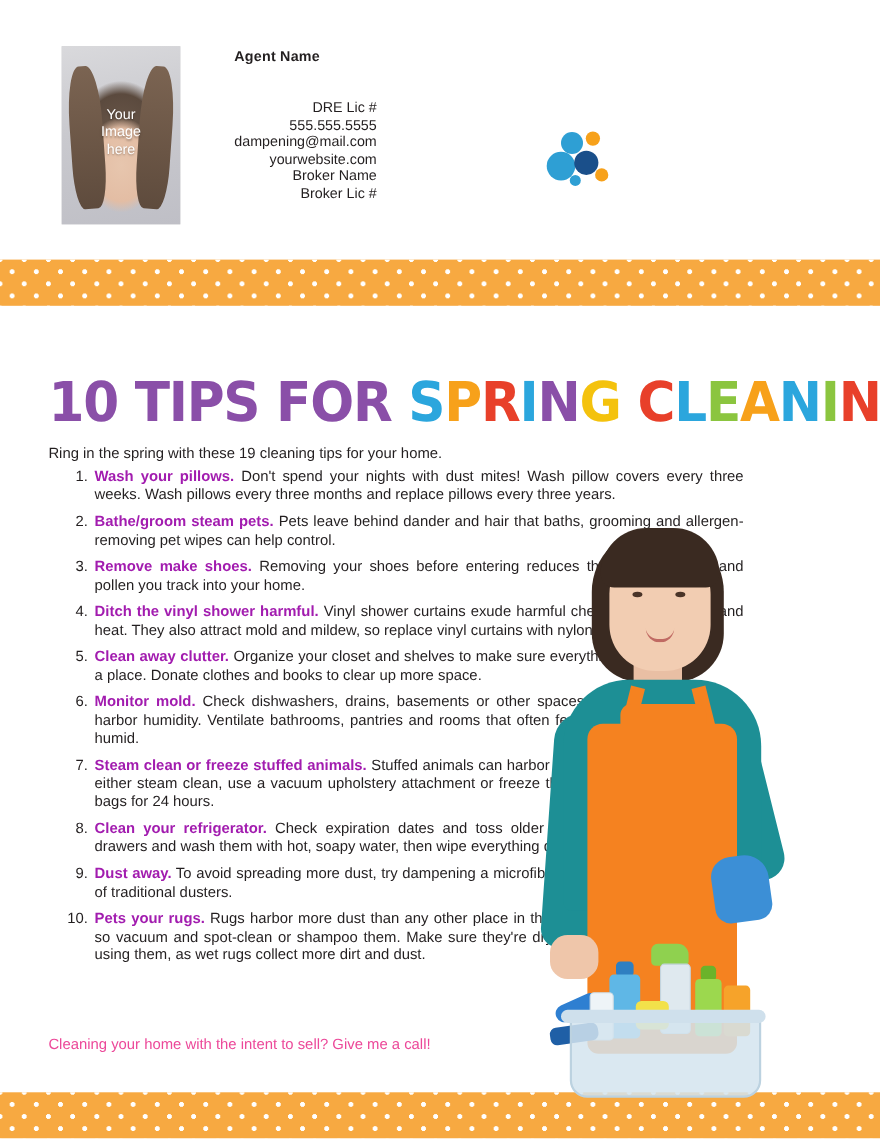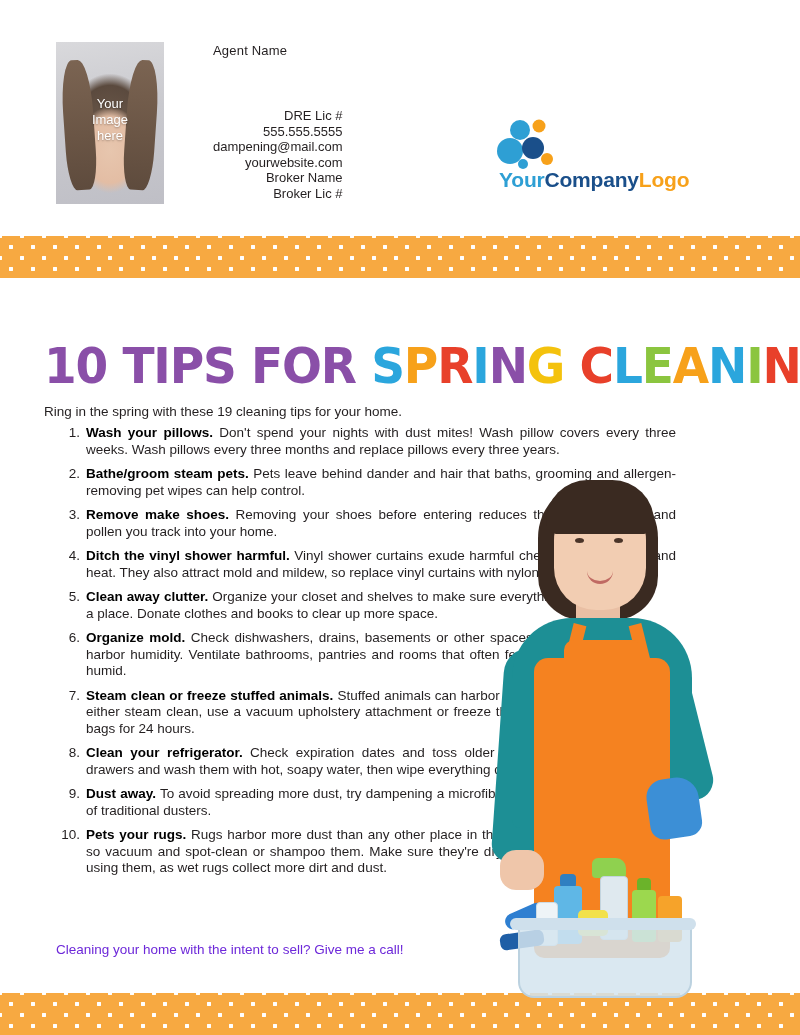--- a/index.html
+++ b/index.html
@@ -62,23 +62,23 @@
     font-family: "Liberation Sans", sans-serif;
   }
   .agent-block {
     position: absolute;
     left: 213px;
     top: 43px;
     color: #231f20;
   }
   .agent-name {
     font-size: 13px;
-    font-weight: normal;
+    font-weight: bold;
     letter-spacing: .2px;
-    margin-bottom: 50px;
+    margin-bottom: 32px;
   }
   .agent-lines {
     font-size: 13px;
     line-height: 15.5px;
     text-align: right;
   }
 
   
   .logo {
     position: absolute;
@@ -159,34 +159,33 @@
     margin-bottom: 8px;
   }
   .tips li .num {
     position: absolute;
     left: -30px;
     width: 24px;
     text-align: right;
     color: #231f20;
   }
   .tips li b {
-    color: #000000;
+    color: #a21caf;
     font-weight: bold;
   }
   .tip-w1 { width: 590px; }
   .tip-w2 { width: 502px; }
   .tip-w3 { width: 460px; }
 
   .closing {
     position: absolute;
     left: 44px;
     top: 928px;
     font-size: 13.5px;
-    color: #6d28d9;
-    margin-left: 12px;
+    color: #ec4899;
   }
 
   
   .woman {
     position: absolute;
     right: 38px;
     top: 478px;
     width: 320px;
     height: 520px;
   }
@@ -314,40 +313,37 @@
 
   <div class="logo">
     <svg width="200" height="52" viewBox="0 0 200 52">
       <circle cx="28" cy="12" r="10" fill="#2e9fd4"></circle>
       <circle cx="47" cy="8" r="6.5" fill="#f7a11a"></circle>
       <circle cx="18" cy="33" r="13" fill="#2e9fd4"></circle>
       <circle cx="41" cy="30" r="11" fill="#1a4f8a"></circle>
       <circle cx="55" cy="41" r="6" fill="#f7a11a"></circle>
       <circle cx="31" cy="46" r="5" fill="#2e9fd4"></circle>
     </svg>
-    <div class="logo-text">
-      <span class="lt-your">Your</span><span class="lt-company">Company</span><span class="lt-logo">Logo</span>
-    </div>
   </div>
 </div>
 
 <div class="band band-top"></div>
 <div class="band band-bottom"></div>
 
 <h1 class="title" id="title"><span style="color: rgb(138, 79, 168);">1</span><span style="color: rgb(138, 79, 168);">0</span><span style="color: rgb(138, 79, 168);">&nbsp;</span><span style="color: rgb(138, 79, 168);">T</span><span style="color: rgb(138, 79, 168);">I</span><span style="color: rgb(138, 79, 168);">P</span><span style="color: rgb(138, 79, 168);">S</span><span style="color: rgb(138, 79, 168);">&nbsp;</span><span style="color: rgb(138, 79, 168);">F</span><span style="color: rgb(138, 79, 168);">O</span><span style="color: rgb(138, 79, 168);">R</span><span style="color: rgb(138, 79, 168);">&nbsp;</span><span style="color: rgb(43, 166, 221);">S</span><span style="color: rgb(247, 161, 26);">P</span><span style="color: rgb(232, 64, 42);">R</span><span style="color: rgb(43, 166, 221);">I</span><span style="color: rgb(138, 79, 168);">N</span><span style="color: rgb(244, 194, 13);">G</span><span style="color: rgb(138, 79, 168);">&nbsp;</span><span style="color: rgb(232, 64, 42);">C</span><span style="color: rgb(43, 166, 221);">L</span><span style="color: rgb(139, 197, 63);">E</span><span style="color: rgb(247, 161, 26);">A</span><span style="color: rgb(43, 166, 221);">N</span><span style="color: rgb(139, 197, 63);">I</span><span style="color: rgb(232, 64, 42);">N</span></h1>
 
 <p class="intro">Ring in the spring with these 19 cleaning tips for your home.</p>
 
 <ol class="tips" id="tips">
     <li class="tip-w1"><span class="num">1.</span><b>Wash your pillows.</b><span> Don't spend your nights with dust mites! Wash pillow covers every three weeks. Wash pillows every three months and replace pillows every three years.</span></li>
     <li class="tip-w1"><span class="num">2.</span><b>Bathe/groom steam pets.</b><span> Pets leave behind dander and hair that baths, grooming and allergen-removing pet wipes can help control.</span></li>
     <li class="tip-w1"><span class="num">3.</span><b>Remove make shoes.</b><span> Removing your shoes before entering reduces the amount of dirt and pollen you track into your home.</span></li>
     <li class="tip-w1"><span class="num">4.</span><b>Ditch the vinyl shower harmful.</b><span> Vinyl shower curtains exude harmful chemicals in humidity and heat. They also attract mold and mildew, so replace vinyl curtains with nylon ones.</span></li>
     <li class="tip-w2"><span class="num">5.</span><b>Clean away clutter.</b><span> Organize your closet and shelves to make sure everything has a place. Donate clothes and books to clear up more space.</span></li>
-    <li class="tip-w2"><span class="num">6.</span><b>Organize mold.</b><span> Check dishwashers, drains, basements or other spaces that can harbor humidity. Ventilate bathrooms, pantries and rooms that often feel stale and humid.</span></li>
+    <li class="tip-w2"><span class="num">6.</span><b>Monitor mold.</b><span> Check dishwashers, drains, basements or other spaces that can harbor humidity. Ventilate bathrooms, pantries and rooms that often feel stale and humid.</span></li>
     <li class="tip-w2"><span class="num">7.</span><b>Steam clean or freeze stuffed animals.</b><span> Stuffed animals can harbor dust mites, so either steam clean, use a vacuum upholstery attachment or freeze them in freezer bags for 24 hours.</span></li>
     <li class="tip-w2"><span class="num">8.</span><b>Clean your refrigerator.</b><span> Check expiration dates and toss older food. Pull out drawers and wash them with hot, soapy water, then wipe everything down.</span></li>
     <li class="tip-w2"><span class="num">9.</span><b>Dust away.</b><span> To avoid spreading more dust, try dampening a microfiber cloth instead of traditional dusters.</span></li>
     <li class="tip-w3"><span class="num">10.</span><b>Pets your rugs.</b><span> Rugs harbor more dust than any other place in the house, so vacuum and spot-clean or shampoo them. Make sure they're dry before using them, as wet rugs collect more dirt and dust.</span></li>
   </ol>
 
 <p class="closing">Cleaning your home with the intent to sell? Give me a call!</p>
 
 <div class="woman">
   <div class="w-part w-hair-back"></div>

